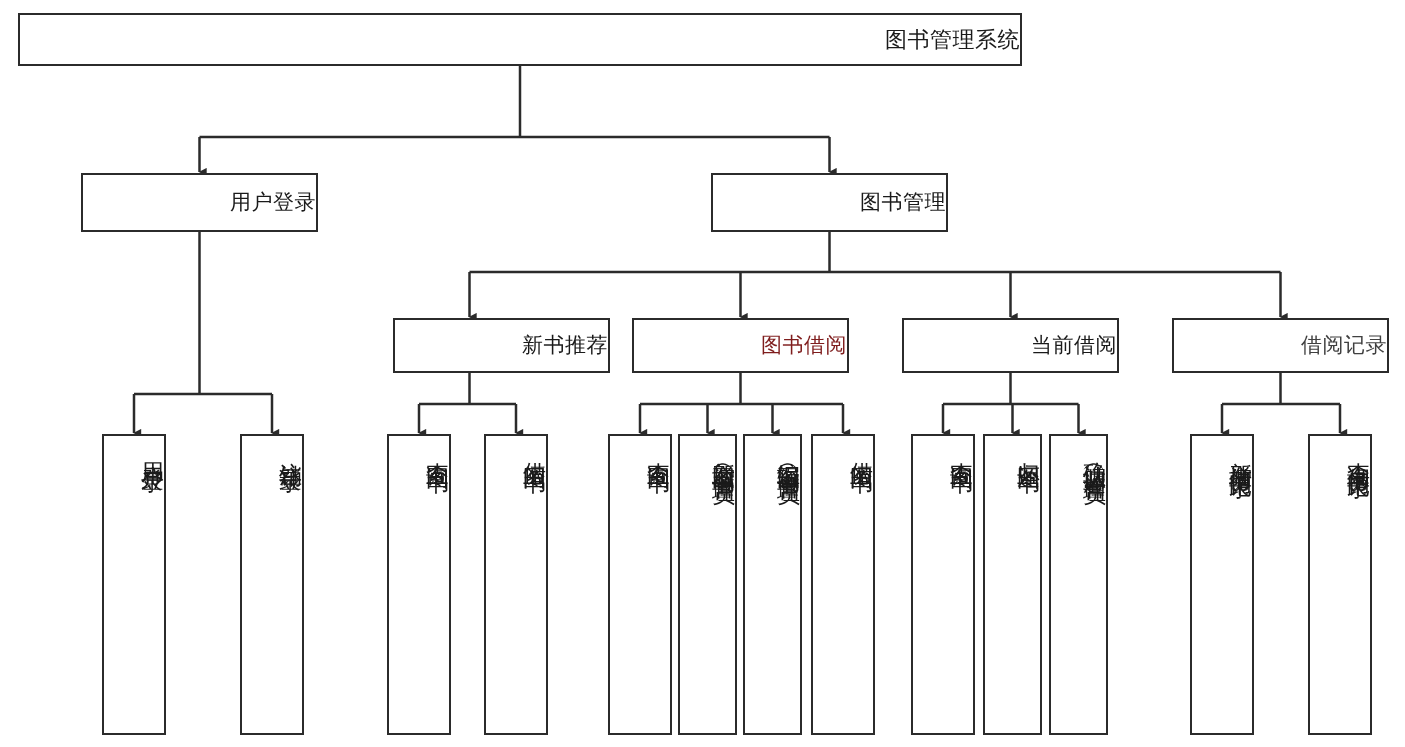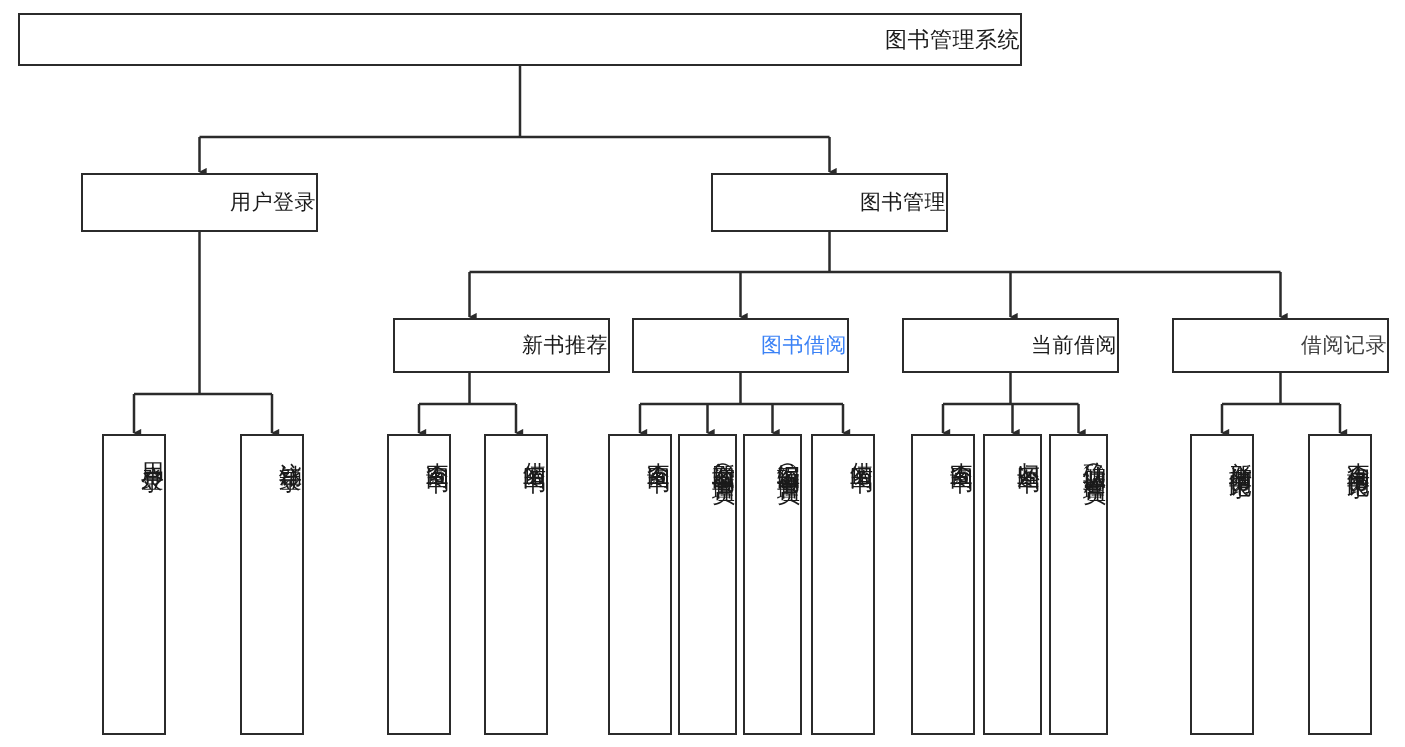--- a/index.html
+++ b/index.html
@@ -122,21 +122,21 @@
       <div class="node horizontal" style="left: 81px; top: 173px; width: 237px; height: 59px; border-color: rgb(43, 43, 43); background: rgb(255, 255, 255);">
         <span class="label" style="color: rgb(26, 26, 26);">用户登录</span>
       </div>
       <div class="node horizontal" style="left: 711px; top: 173px; width: 237px; height: 59px; border-color: rgb(43, 43, 43); background: rgb(255, 255, 255);">
         <span class="label" style="color: rgb(26, 26, 26);">图书管理</span>
       </div>
       <div class="node horizontal" style="left: 361px; top: 318px; width: 217px; height: 55px; border-color: rgb(43, 43, 43); background: rgb(255, 255, 255); margin-left: 32px;">
         <span class="label" style="color: rgb(26, 26, 26);">新书推荐</span>
       </div>
       <div class="node horizontal" style="left: 632px; top: 318px; width: 217px; height: 55px; border-color: rgb(43, 43, 43); background: rgb(255, 255, 255);">
-        <span class="label" style="color: #3b82f6; margin-left: 44px;">图书借阅</span>
+        <span class="label" style="color: #7f1d1d; margin-left: 44px;">图书借阅</span>
       </div>
       <div class="node horizontal" style="left: 902px; top: 318px; width: 217px; height: 55px; border-color: rgb(43, 43, 43); background: rgb(255, 255, 255);">
         <span class="label" style="color: rgb(26, 26, 26);">当前借阅</span>
       </div>
       <div class="node horizontal" style="left: 1172px; top: 318px; width: 217px; height: 55px; border-color: rgb(43, 43, 43); background: rgb(255, 255, 255);">
         <span class="label" style="color: #404040;">借阅记录</span>
       </div>
       <div class="node vertical" style="left: 102px; top: 434px; width: 64px; height: 301px; border-color: rgb(43, 43, 43); background: rgb(255, 255, 255);">
         <span class="label" style="color: rgb(26, 26, 26);">用户登录</span>
       </div>

